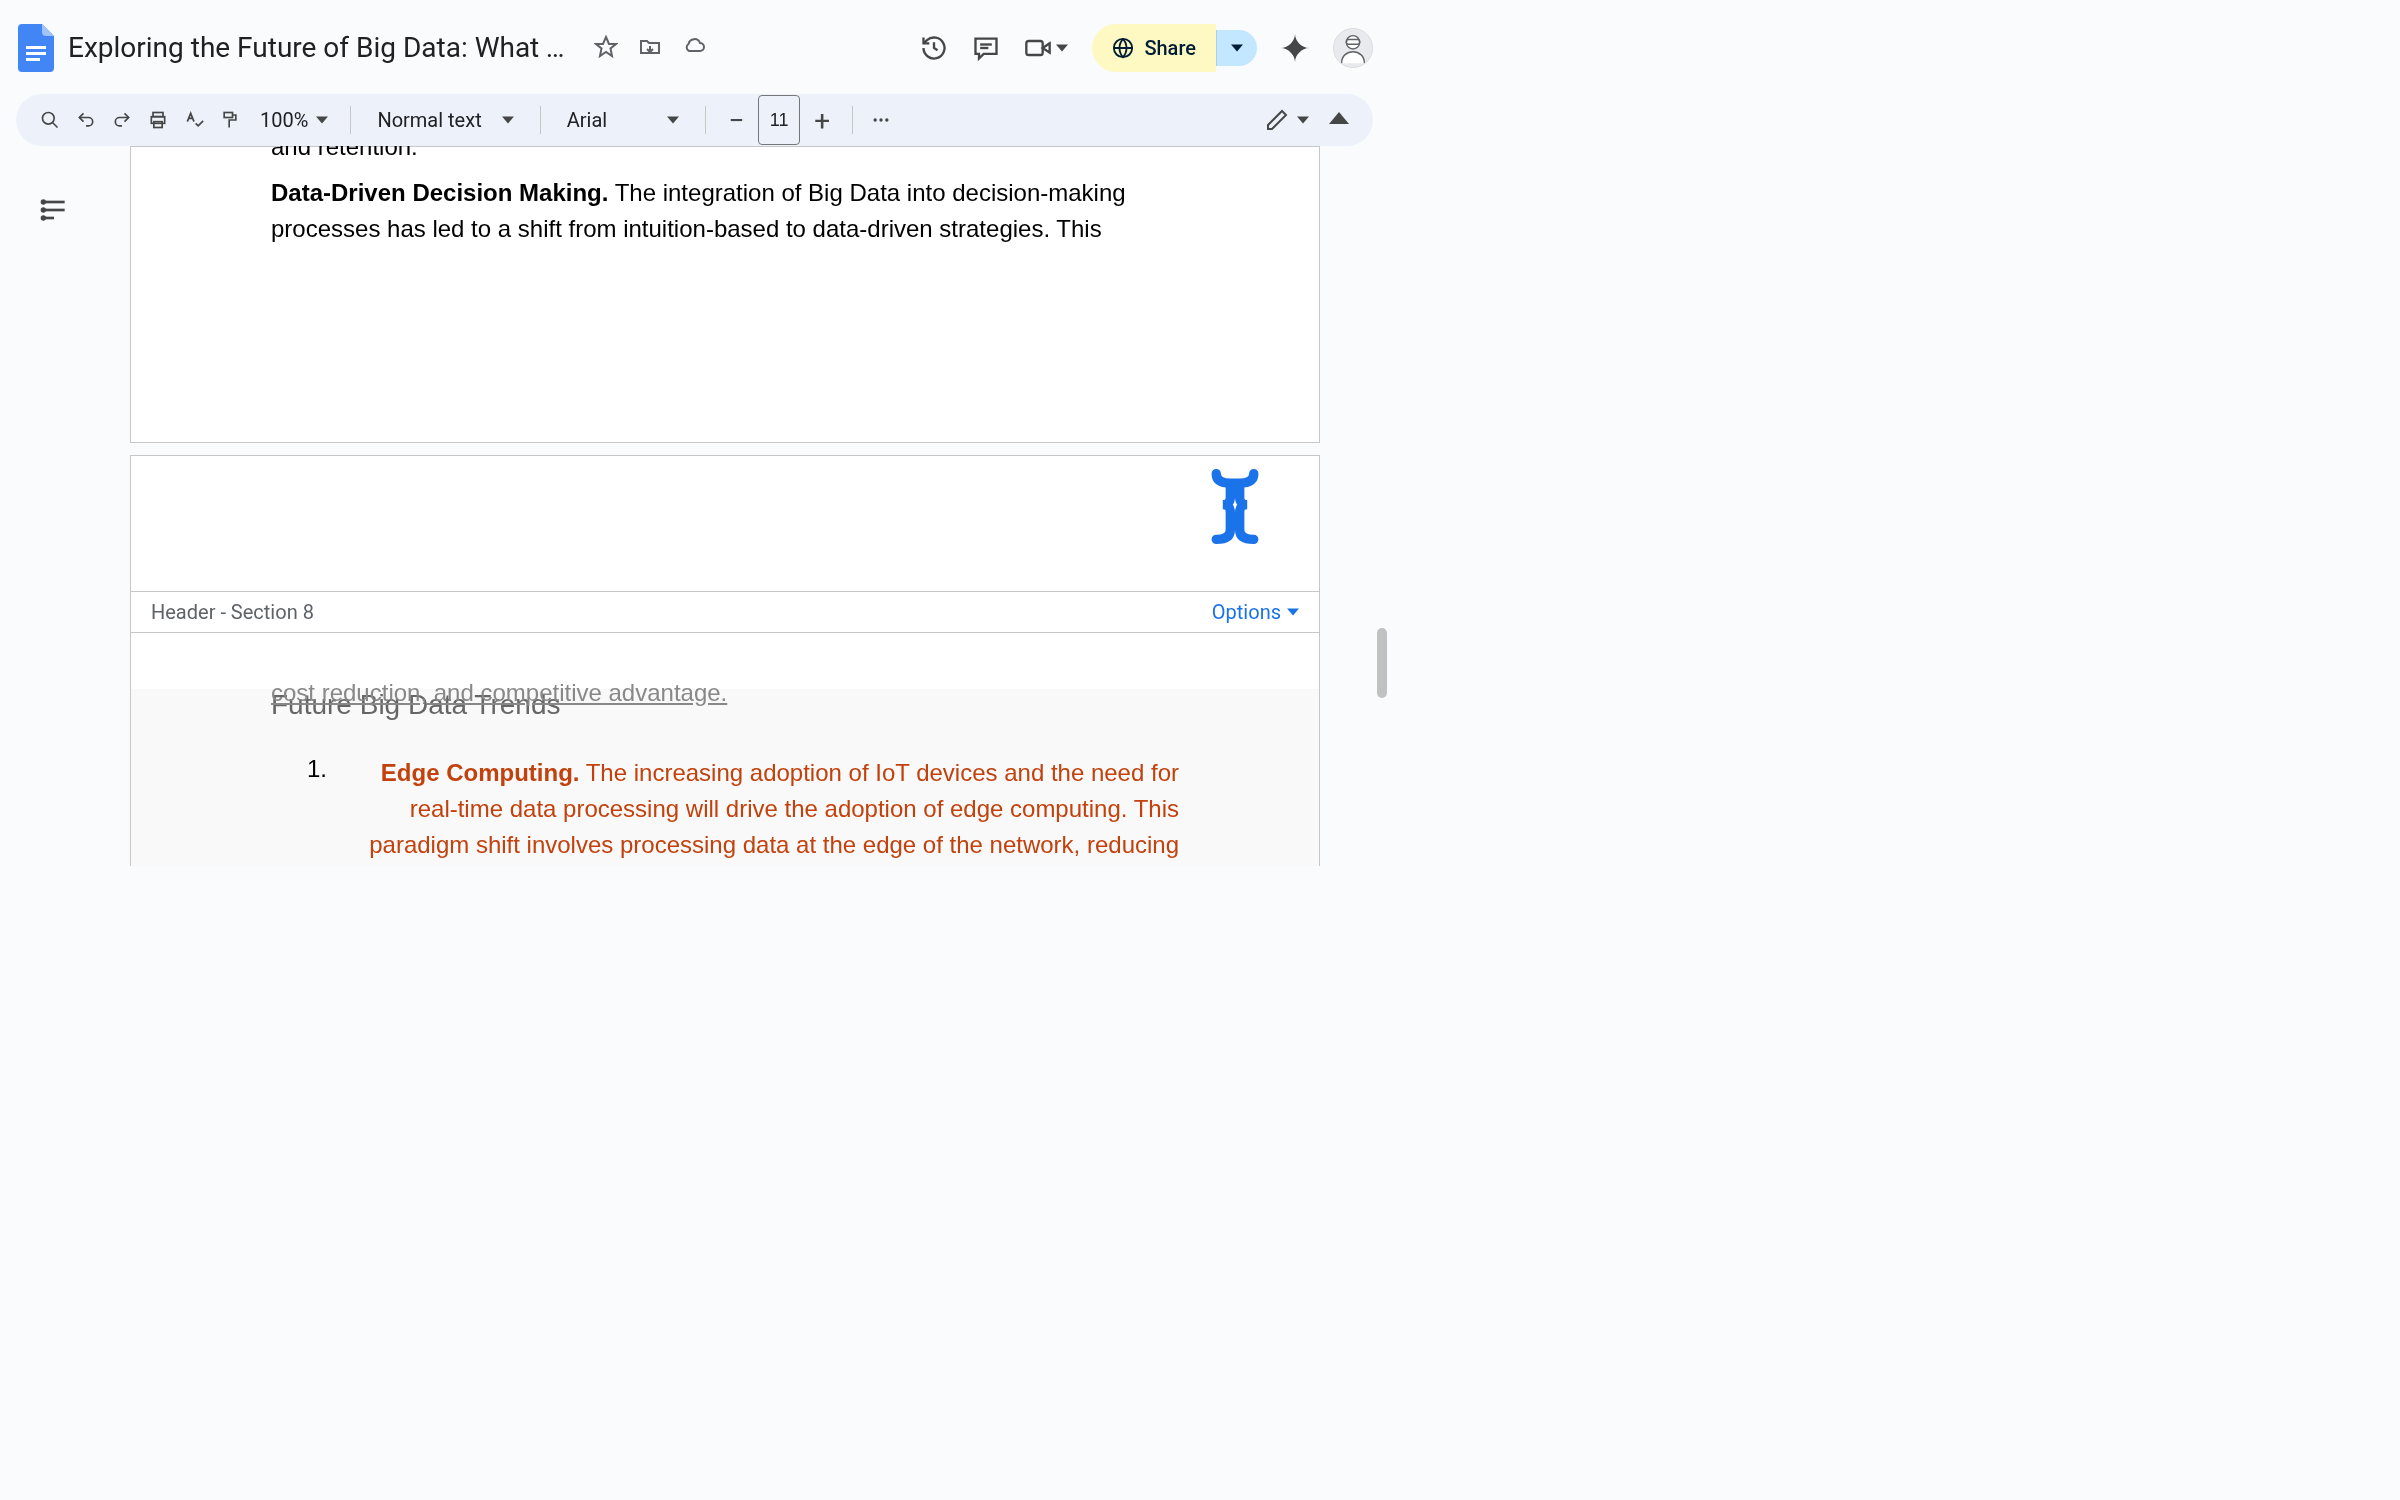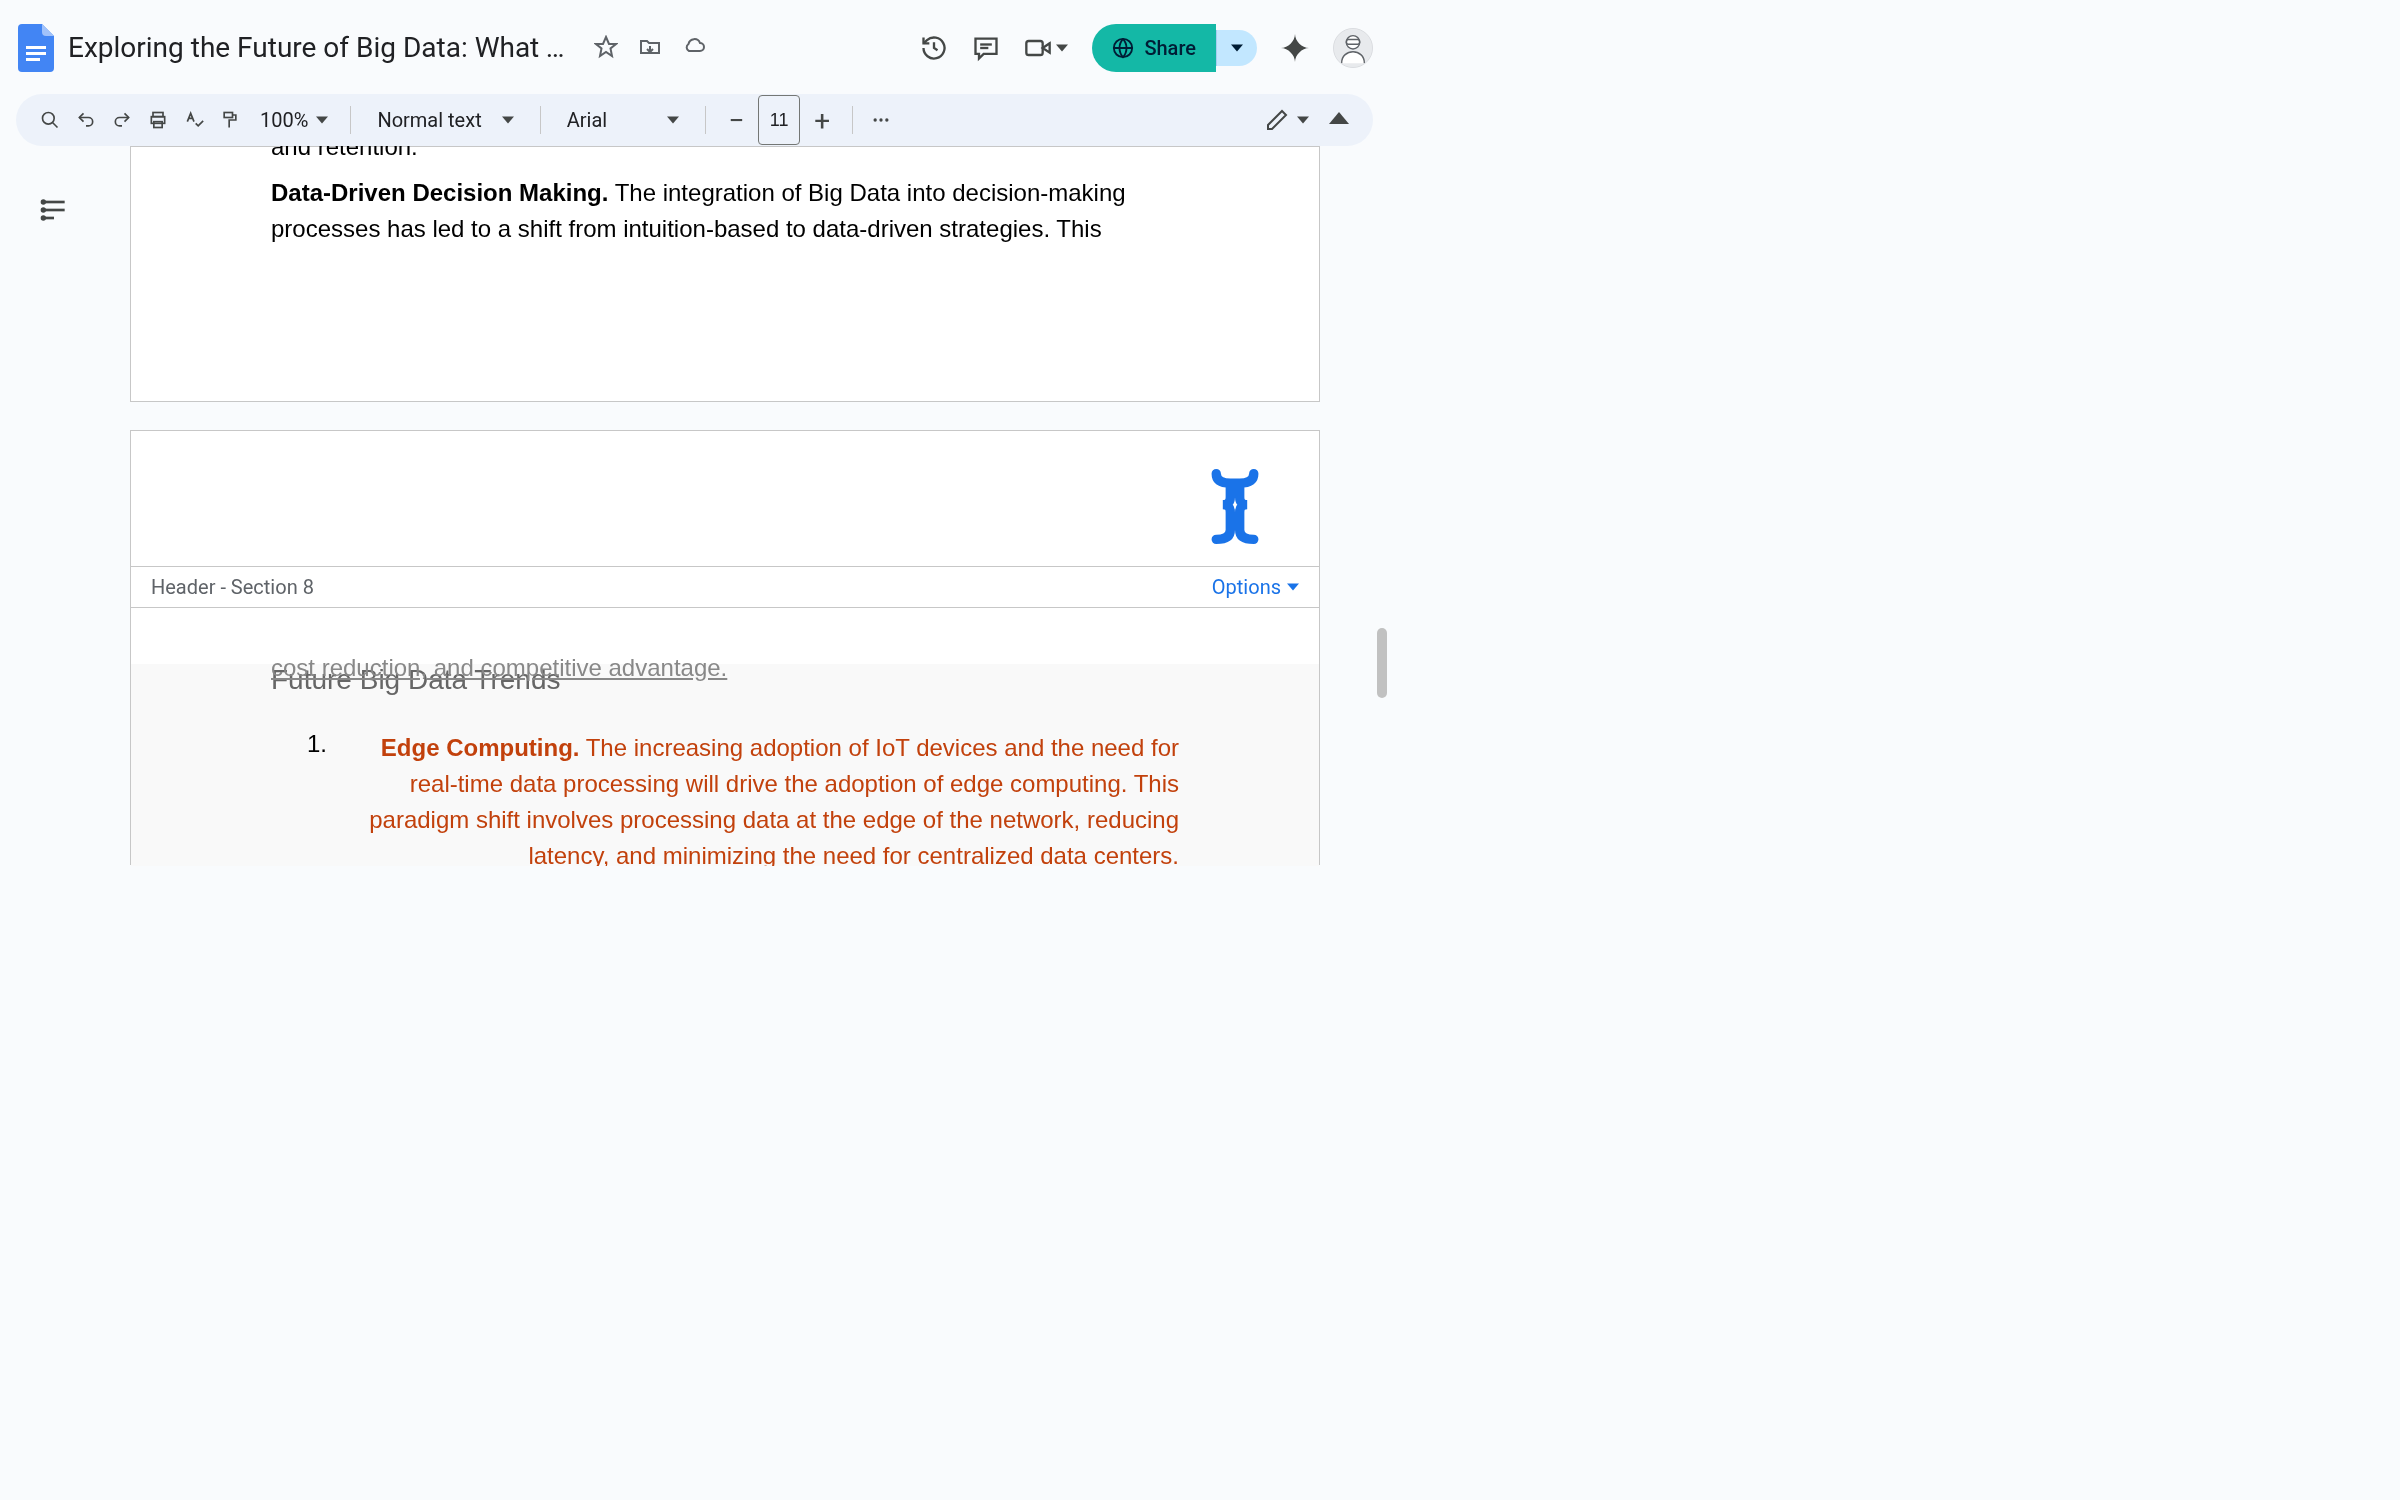--- a/index.html
+++ b/index.html
@@ -13,21 +13,21 @@
 .title-row { display: flex; align-items: center; gap: 14px; margin-bottom: 2px; }
 .title-icons { display: flex; gap: 20px; align-items: center; margin-left: 12px; }
 .title-icon { width: 24px; height: 24px; color: #5f6368; cursor: pointer; }
 .menubar { display: flex; gap: 4px; }
 .menu-item { font-size: 22px; color: #202124; padding: 4px 10px; border-radius: 4px; cursor: pointer; }
 
 .right-actions { display: flex; align-items: center; gap: 24px; margin-left: 16px; }
 .action-icon { width: 28px; height: 28px; color: #444746; cursor: pointer; display: flex; align-items: center; justify-content: center; }
 .meet-group { display: flex; align-items: center; gap: 4px; }
 .share-group { display: flex; align-items: center; }
-.share-btn { display: flex; align-items: center; gap: 10px; background: #14b8a6; border-radius: 40px 0 0 40px; padding: 12px 20px 12px 20px; cursor: pointer; font-size: 20px; font-weight: 500; color: #001d35; }
+.share-btn { display: flex; align-items: center; gap: 10px; background: #fef9c3; border-radius: 40px 0 0 40px; padding: 12px 20px 12px 20px; cursor: pointer; font-size: 20px; font-weight: 500; color: #001d35; }
 .share-dropdown { background: #c2e7ff; border-radius: 0 40px 40px 0; padding: 12px 14px; cursor: pointer; display: flex; align-items: center; border-left: 1px solid #a8cef0; }
 .gemini-icon { width: 28px; height: 28px; }
 .avatar { width: 40px; height: 40px; border-radius: 50%; background: #e8eaed; display: flex; align-items: center; justify-content: center; overflow: hidden; border: 1px solid #dadce0; }
 
 .toolbar { display: flex; align-items: center; padding: 6px 20px; background: #edf2fa; border-radius: 40px; margin: 6px 16px 0 16px; height: 52px; gap: 8px; }
 .tb-icon { width: 28px; height: 28px; color: #444746; cursor: pointer; padding: 4px; border-radius: 4px; display: flex; align-items: center; justify-content: center; }
 .tb-sep { width: 1px; height: 28px; background: #c7c7c7; margin: 0 6px; }
 .zoom-select { display: flex; align-items: center; gap: 8px; font-size: 20px; color: #202124; cursor: pointer; padding: 4px 8px; }
 .style-select { display: flex; align-items: center; gap: 20px; font-size: 20px; color: #202124; cursor: pointer; padding: 4px 12px; min-width: 150px; }
 .font-select { display: flex; align-items: center; gap: 60px; font-size: 20px; color: #202124; cursor: pointer; padding: 4px 12px; }
@@ -36,21 +36,21 @@
 .fs-btn { font-size: 28px; color: #444746; cursor: pointer; padding: 0 8px; }
 .tb-right { margin-left: auto; display: flex; align-items: center; gap: 16px; }
 .edit-mode { display: flex; align-items: center; gap: 8px; cursor: pointer; }
 .chev { cursor: pointer; padding: 4px; }
 
 .content { position: relative; height: calc(868px - 148px); overflow: hidden; }
 .outline-btn { position: absolute; left: 38px; top: 48px; width: 32px; height: 32px; cursor: pointer; color: #444746; }
 
 .page-container { position: absolute; left: 130px; top: 0; width: 1190px; }
 .page { background: #fff; border: 1px solid #c7c7c7; position: relative; }
-.page1 { height: 256px; margin-bottom: 28px; }
+.page1 { height: 297px; margin-bottom: 12px; }
 .page2 { height: 435px; }
 
 .doc-text { font-family: Arial,sans-serif; font-size: 24px; color: #000; line-height: 1.5; padding: 0 140px 0 140px; }
 .page1 .doc-text.clipped { position: absolute; top: -18px; left: 0; right: 0; }
 .page1 .para2 { margin-top: 28px; }
 .bold { font-weight: 700; }
 
 .header-zone { position: relative; height: 135px; background: #fff; }
 .header-bar { display: flex; align-items: center; justify-content: space-between; border-top: 1px solid #c7c7c7; border-bottom: 1px solid #c7c7c7; padding: 8px 20px; }
 .header-label { font-size: 20px; color: #5f6368; }

